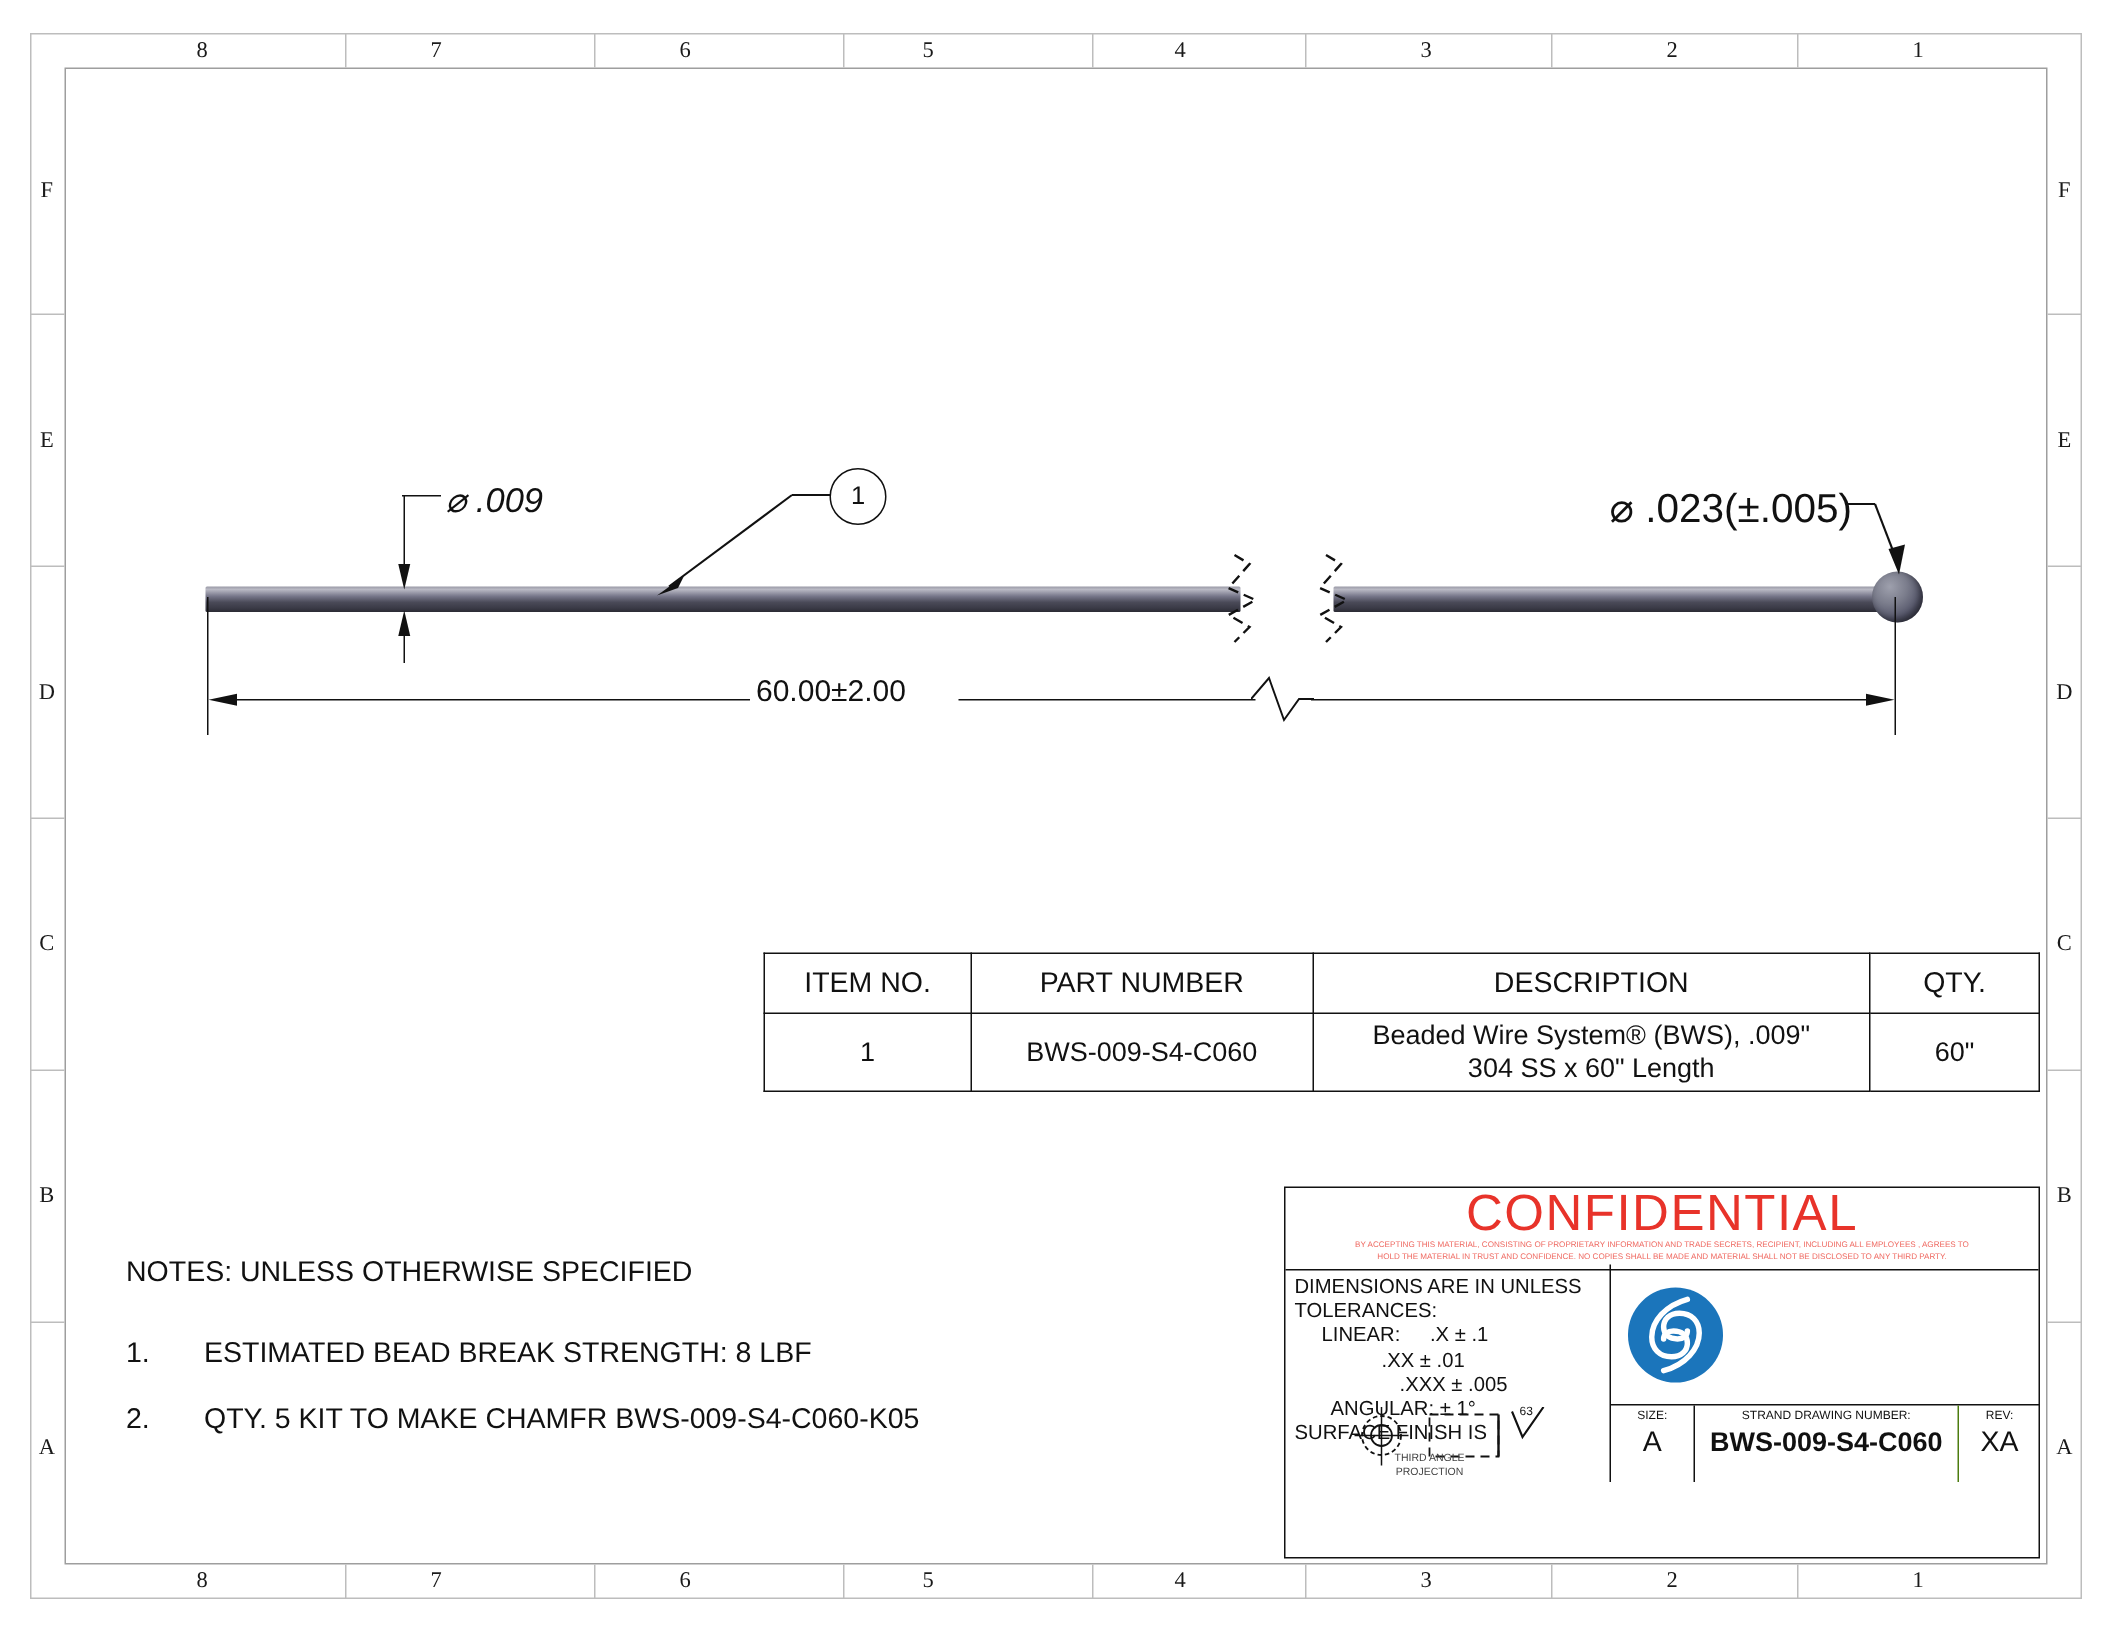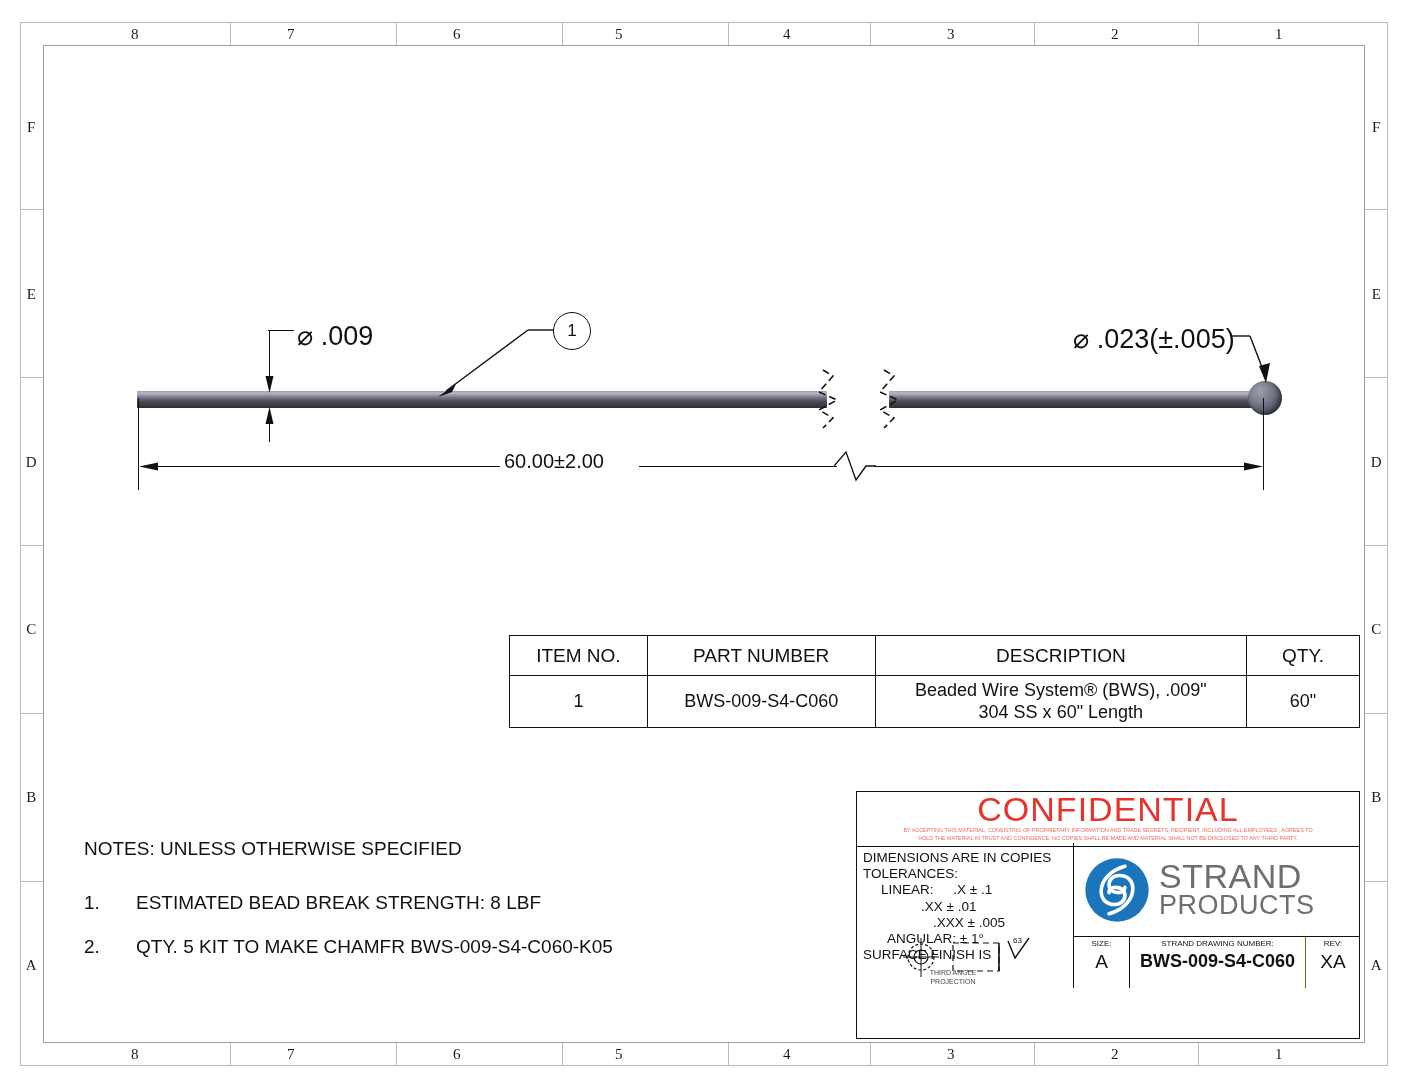--- a/index.html
+++ b/index.html
@@ -264,21 +264,21 @@
 
   <div class="bead" style="left:1248px; top:381px; width:34px; height:34px;"></div>
 
   <svg style="position:absolute; left:805px; top:366px; width:50px; height:68px;">
     <polyline points="18,4 28,10 14,26 32,34 14,44 28,52 18,62" fill="none" stroke="#111" stroke-width="1.6" stroke-dasharray="7,4"></polyline>
   </svg>
   <svg style="position:absolute; left:866px; top:366px; width:50px; height:68px;">
     <polyline points="18,4 28,10 14,26 32,34 14,44 28,52 18,62" fill="none" stroke="#111" stroke-width="1.6" stroke-dasharray="7,4"></polyline>
   </svg>
 
-  <div class="dim-text" style="left:297px; top:320px; font-size:27px;">⌀ .009</div>
+  <div class="dim-text" style="left:297px; top:320px; font-size:23px;font-style:italic;">⌀ .009</div>
 
   <div class="ln ln-h" style="left:268px; top:330px; width:26px;"></div>
 
   <div class="ln ln-v" style="left:269px; top:330px; height:54px;"></div>
   <svg style="position:absolute; left:263px; top:374px; width:14px; height:20px;">
     <polygon points="6.5,19 2.5,2 10.5,2" fill="#111"></polygon>
   </svg>
 
   <div class="ln ln-v" style="left:269px; top:418px; height:24px;"></div>
   <svg style="position:absolute; left:263px; top:406px; width:14px; height:20px;">
@@ -360,21 +360,21 @@
       <div class="tb-conf">CONFIDENTIAL</div>
       <div class="tb-legal">
         <div>BY ACCEPTING THIS MATERIAL, CONSISTING OF PROPRIETARY INFORMATION AND TRADE SECRETS, RECIPIENT, INCLUDING ALL EMPLOYEES , AGREES TO</div>
         <div>HOLD THE MATERIAL IN TRUST AND CONFIDENCE.  NO COPIES SHALL BE MADE AND MATERIAL SHALL NOT BE DISCLOSED TO ANY THIRD PARTY.</div>
       </div>
     </div>
 
     <div class="tb-mid">
 
       <div class="tb-tol">
-        <div>DIMENSIONS ARE IN COPIES</div>
+        <div>DIMENSIONS ARE IN UNLESS</div>
         <div>TOLERANCES:</div>
         <div class="tol-ind1">
           <span>LINEAR:</span>
           <span style="padding-left:16px;">.X ± .1</span>
         </div>
         <div class="tol-ind2">.XX ± .01</div>
         <div class="tol-ind3">.XXX ± .005</div>
         <div class="tol-ang" style="position:relative;">
           <span>ANGULAR:  ± 1°</span>
         </div>
@@ -401,24 +401,20 @@
       </div>
 
       <div class="tb-logo">
         <svg class="logo-mark" viewBox="0 0 100 100">
           <circle cx="50" cy="50" r="48" fill="#1b75bb"></circle>
           <path d="M62,14 C40,20 26,36 26,52 C26,64 34,72 46,72 C56,72 62,66 62,58
                    C62,50 56,46 48,46 C42,46 38,49 38,54" fill="none" stroke="#ffffff" stroke-width="5.5" stroke-linecap="round"></path>
           <path d="M38,86 C60,80 74,64 74,48 C74,36 66,28 54,28 C44,28 38,34 38,42
                    C38,50 44,54 52,54 C58,54 62,51 62,46" fill="none" stroke="#ffffff" stroke-width="5.5" stroke-linecap="round"></path>
         </svg>
-        <div class="logo-txt">
-          <div class="logo-t1">STRAND</div>
-          <div class="logo-t2">PRODUCTS</div>
-        </div>
       </div>
 
       <div class="tb-ids">
         <div class="id-cell id-size">
           <div class="id-lbl">SIZE:</div>
           <div class="id-val">A</div>
         </div>
         <div class="id-cell id-num">
           <div class="id-lbl">STRAND DRAWING NUMBER:</div>
           <div class="id-val bold">BWS-009-S4-C060</div>

